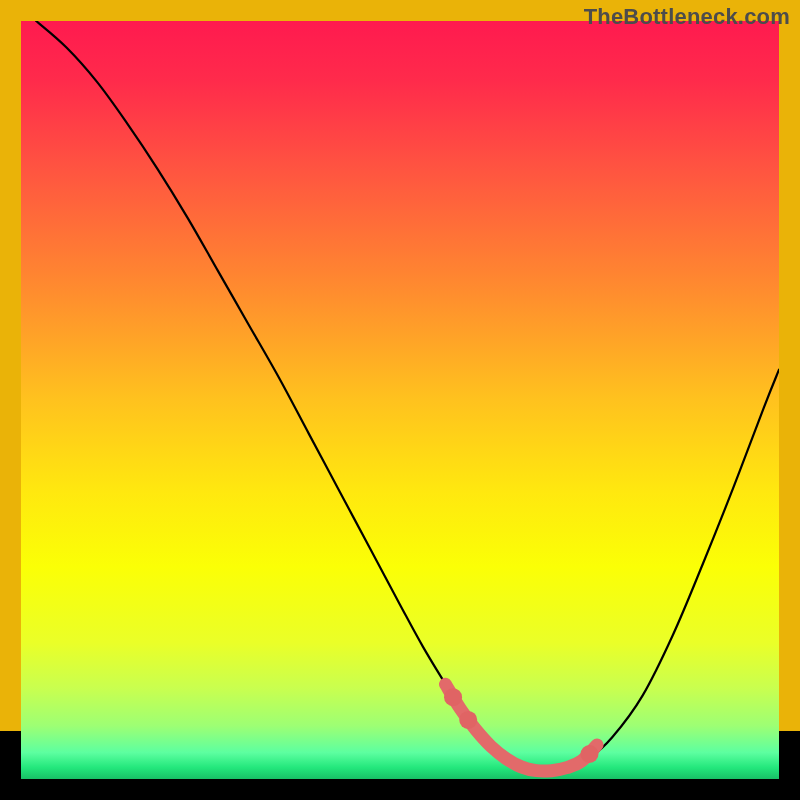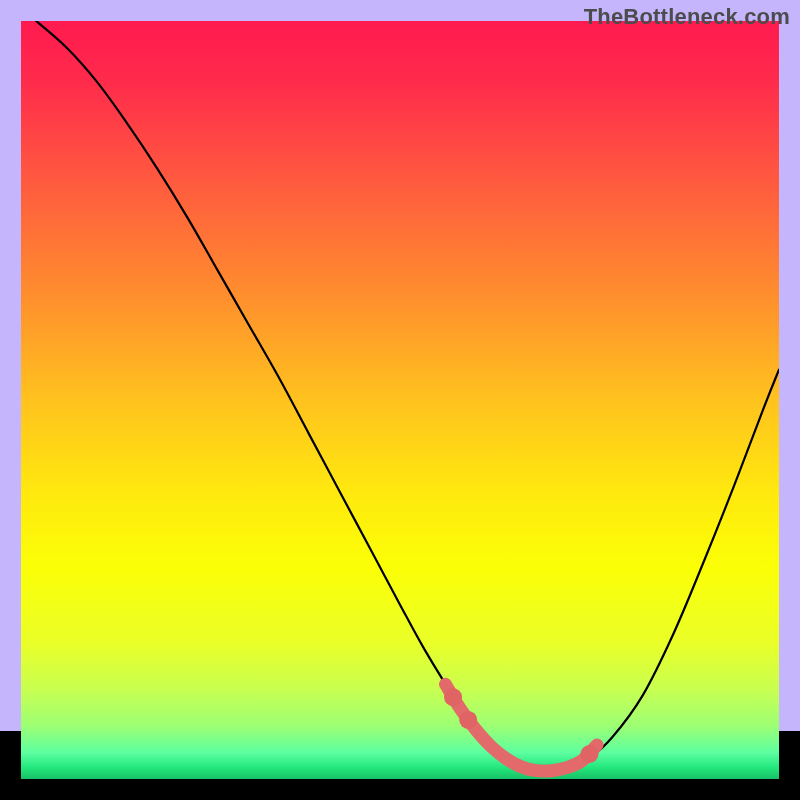--- a/index.html
+++ b/index.html
@@ -1,21 +1,21 @@
 <!DOCTYPE html>
 <html><head>
 <meta charset="utf-8">
 <style>
   * { margin: 0; padding: 0; box-sizing: border-box; }
   html, body { width: 800px; height: 800px; overflow: hidden; background: #000; }
   .frame {
     position: relative;
     width: 800px;
     height: 731px;
-    background: #c4b5fd;
+    background: #eab308;
   }
   .watermark {
     position: absolute;
     top: 4px;
     right: 10px;
     font-family: Arial, Helvetica, sans-serif;
     font-size: 22px;
     font-weight: 600;
     color: #4c4c4c;
     letter-spacing: 0.2px;

